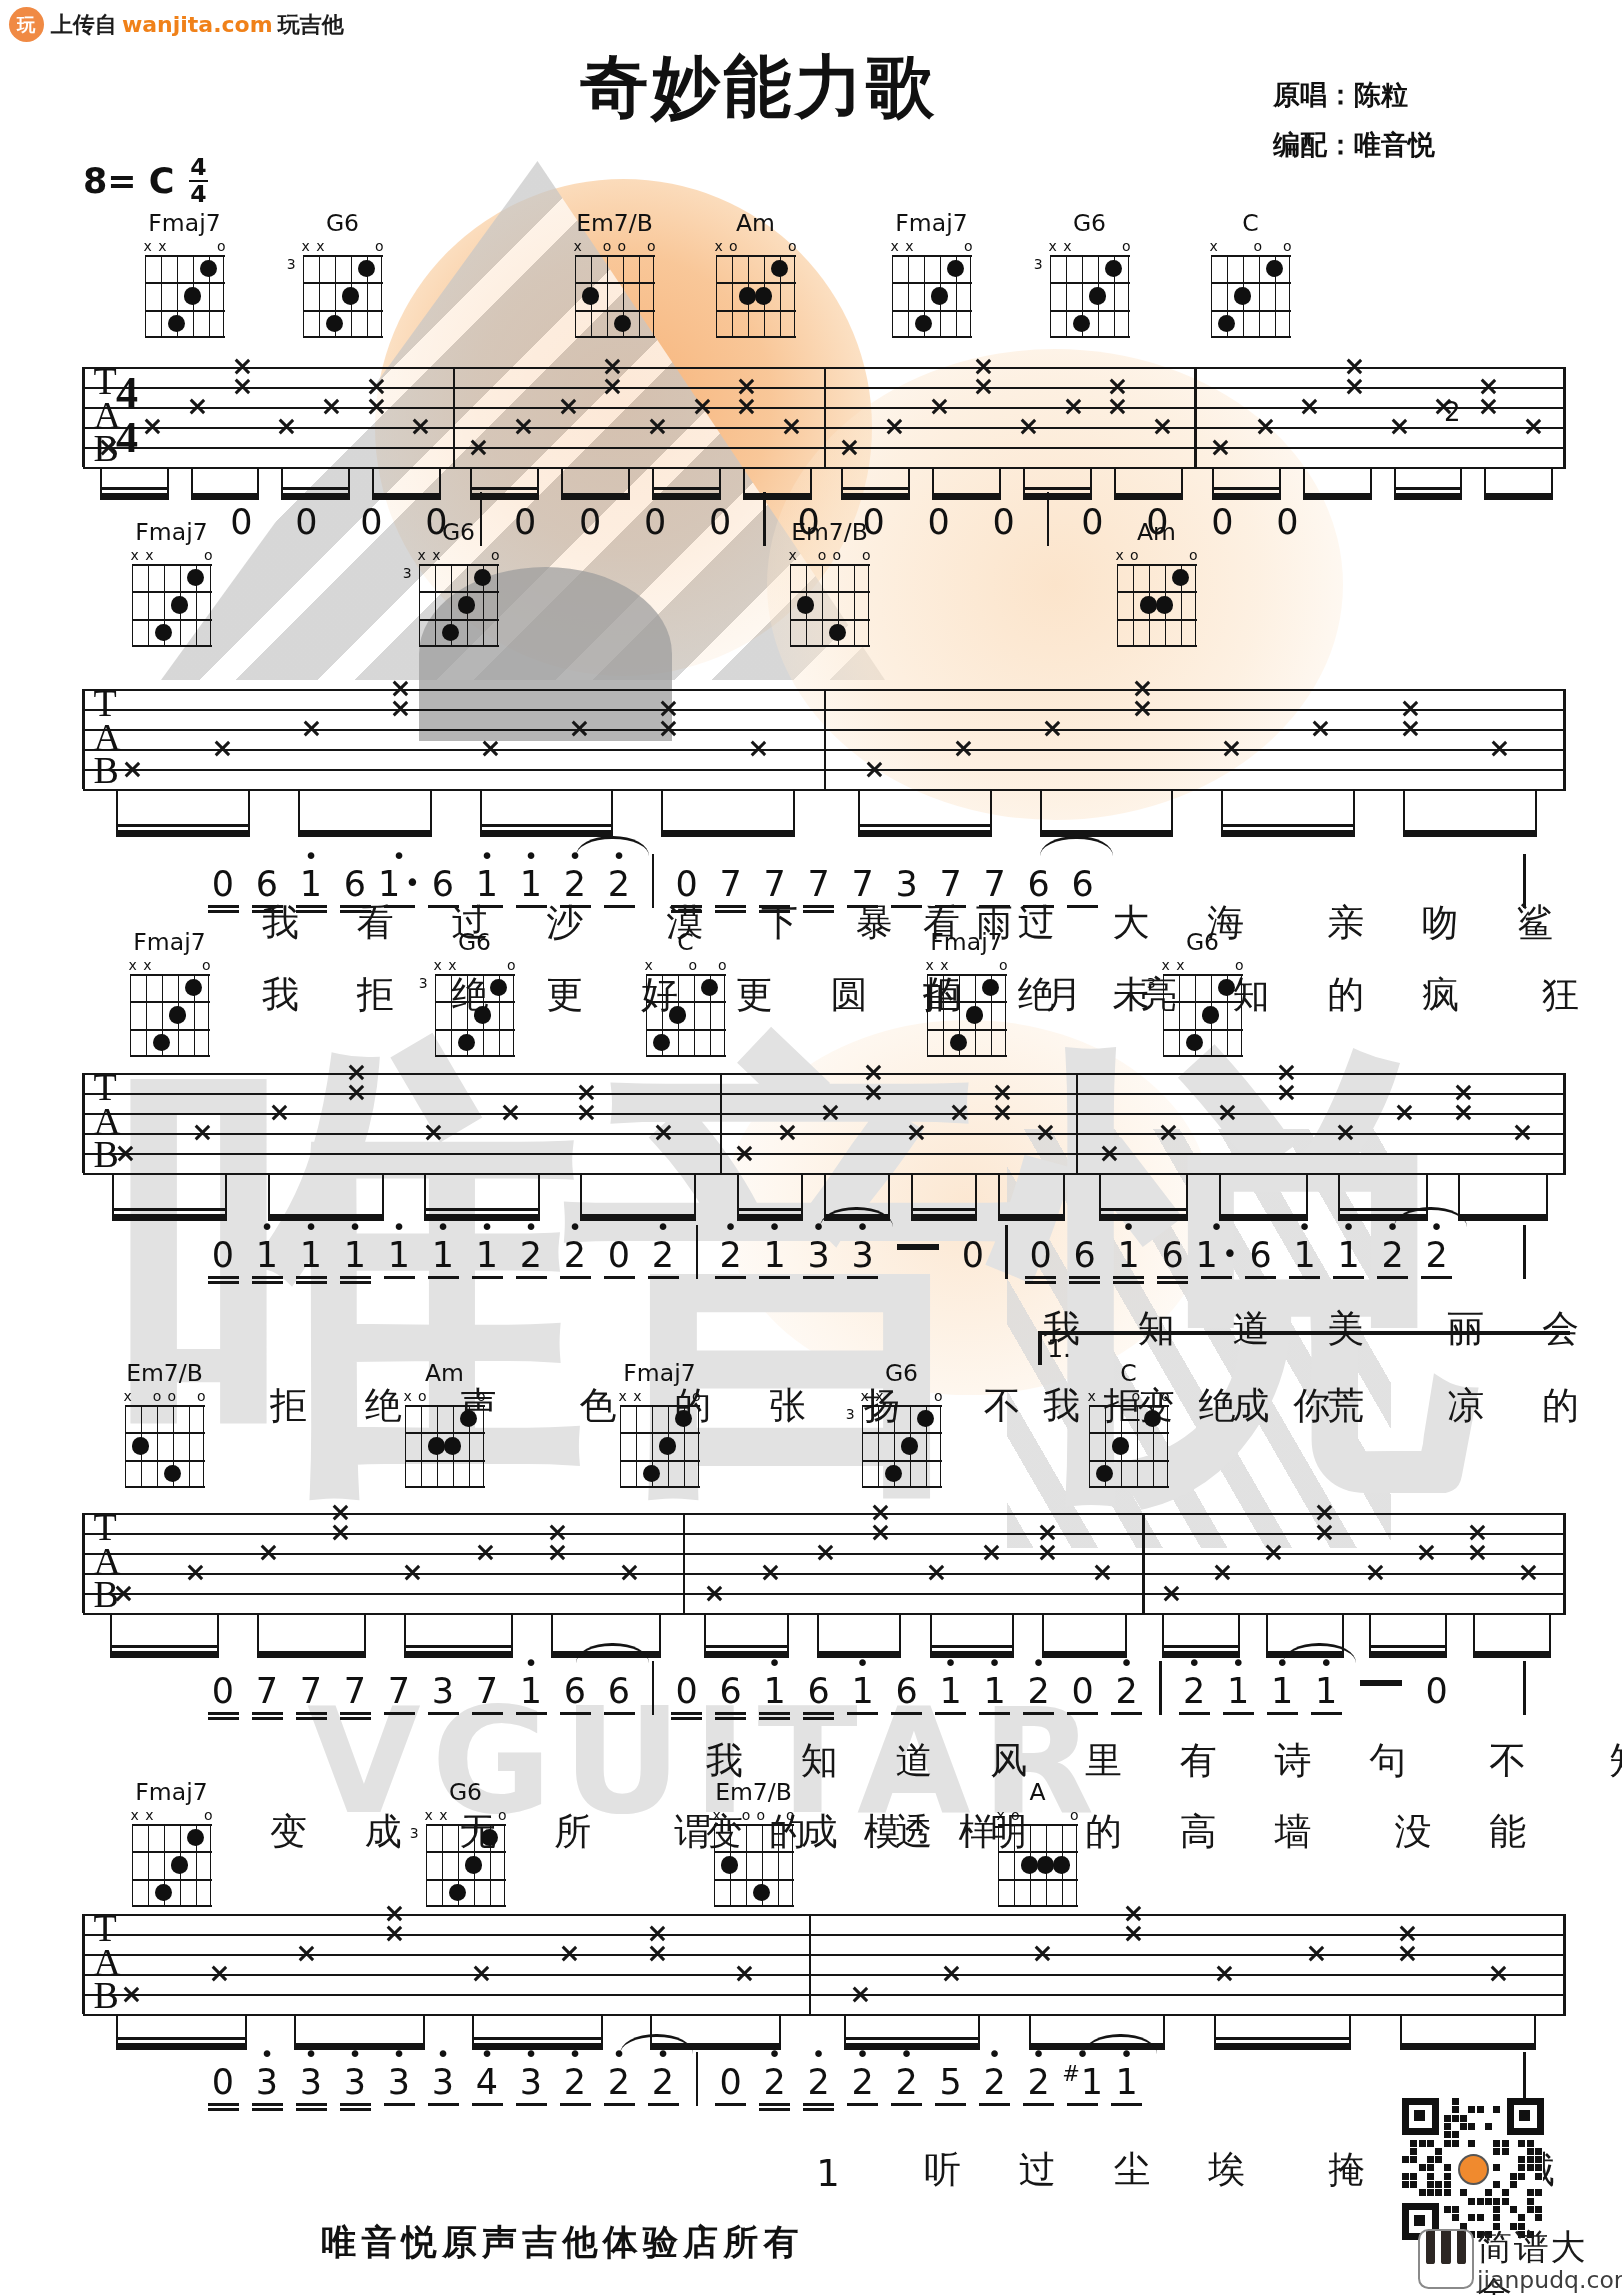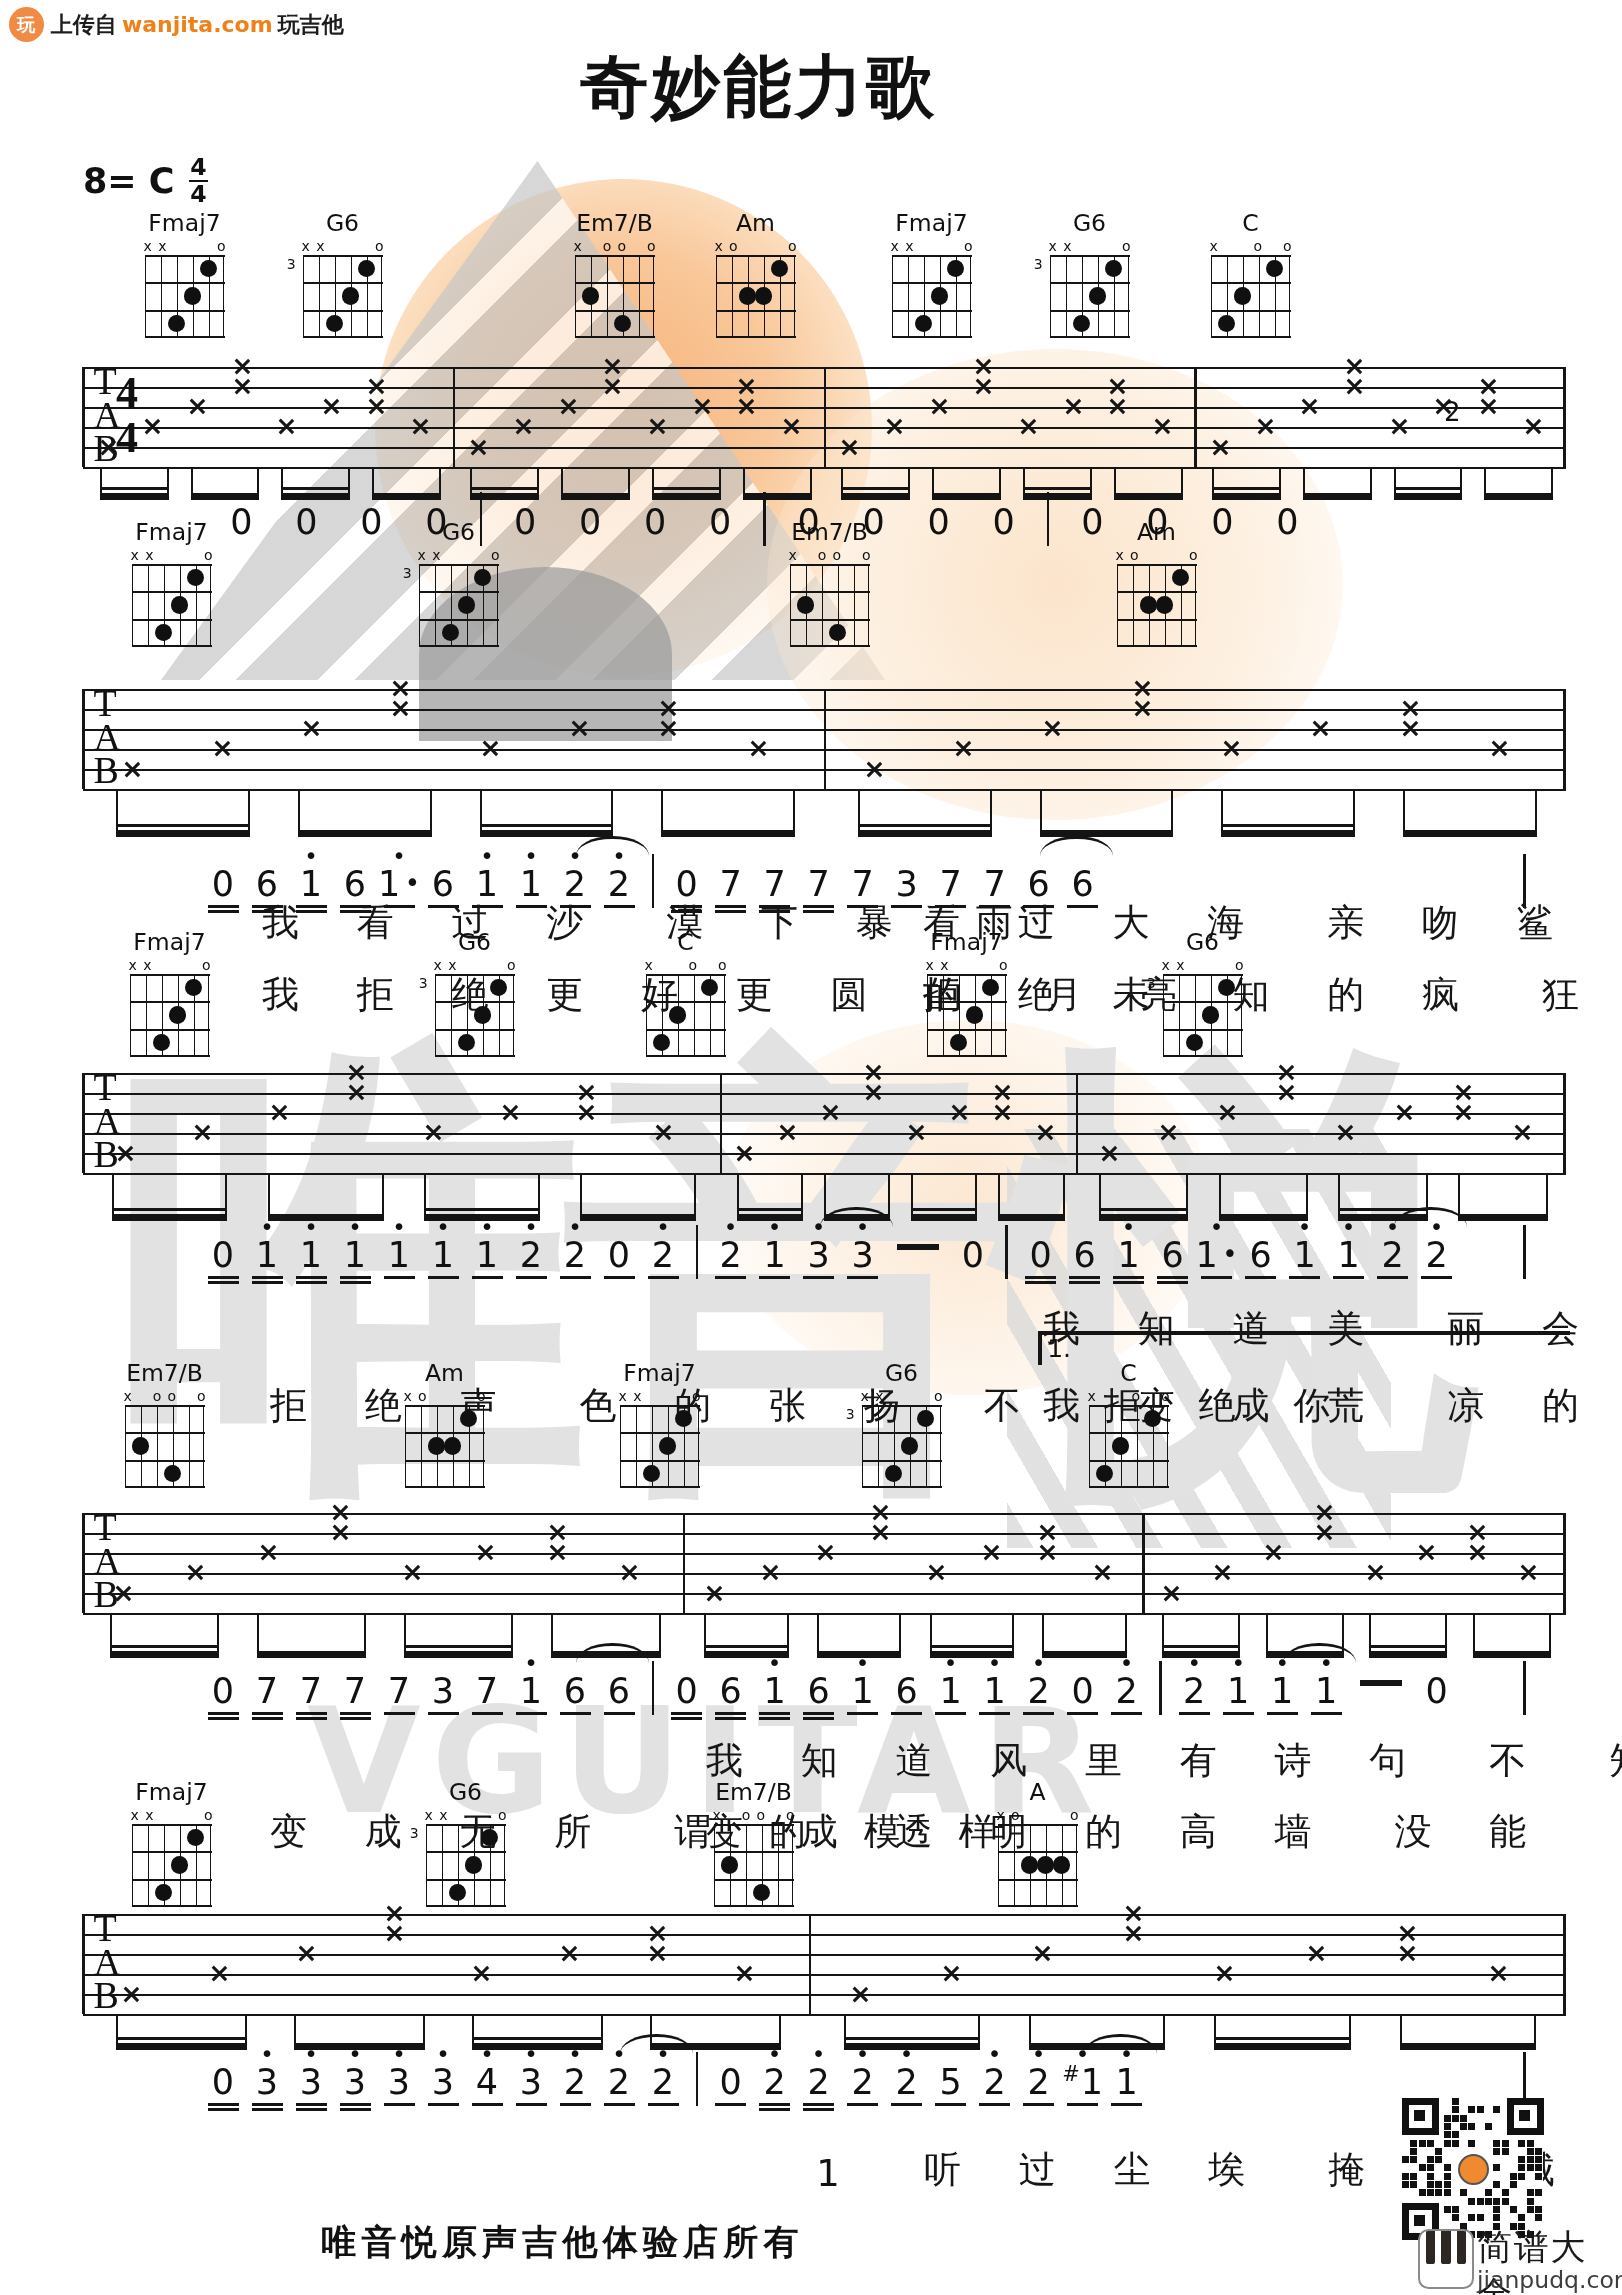--- a/index.html
+++ b/index.html
@@ -107,20 +107,24 @@
   <div class="bg bg-e3"></div>
   <div class="bg bg-str"></div>
   <div class="wm-cn">唯音悦</div>
   <div class="wm-en">VGUITAR</div>
 
   <div class="hdr uplog" style="position:absolute;">
     <div class="lgc">玩</div>
     <div class="upl-txt"><span>上传自</span><span class="upl-site">wanjita.com</span><span>玩吉他</span></div>
   </div>
   <div class="hdr title" style="position:absolute;">奇妙能力歌</div>
+  <div class="hdr credits" style="position:absolute;">
+    <div><span>原唱：</span><span>陈粒</span></div>
+    <div><span>编配：</span><span>唯音悦</span></div>
+  </div>
   <div class="hdr keysig" style="position:absolute;">
     <span>8= C</span>
     <span class="frac">
       <span>4</span>
       <span class="fb">4</span>
     </span>
   </div>
 
   <div id="score" style="position:absolute;inset:0;z-index:1;">
       <div class="chord" style="left: 139px; top: 212px;">

